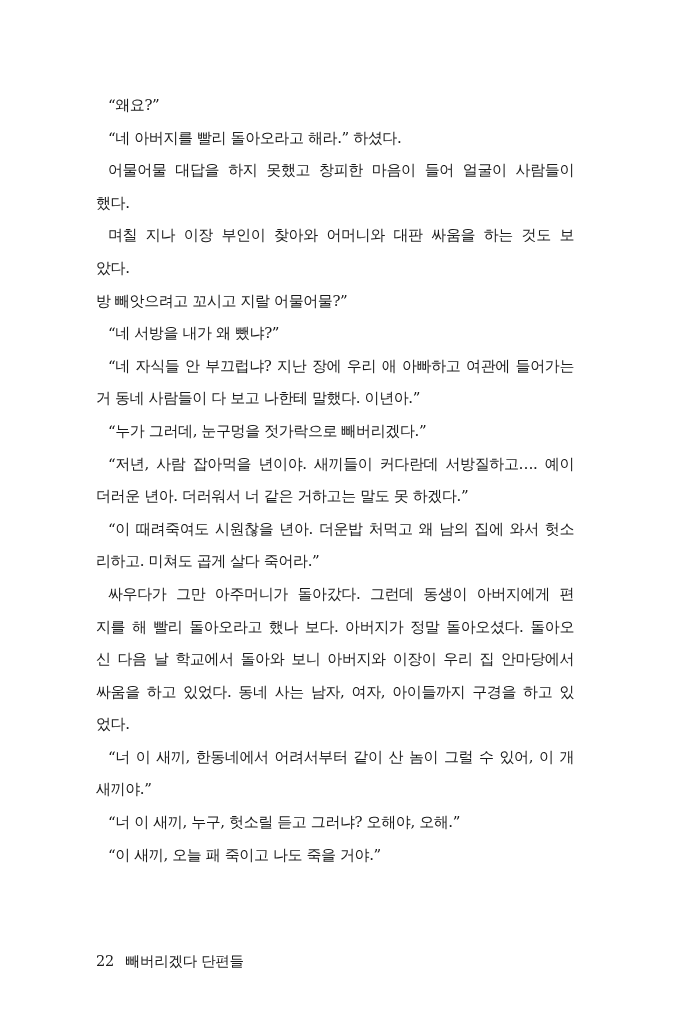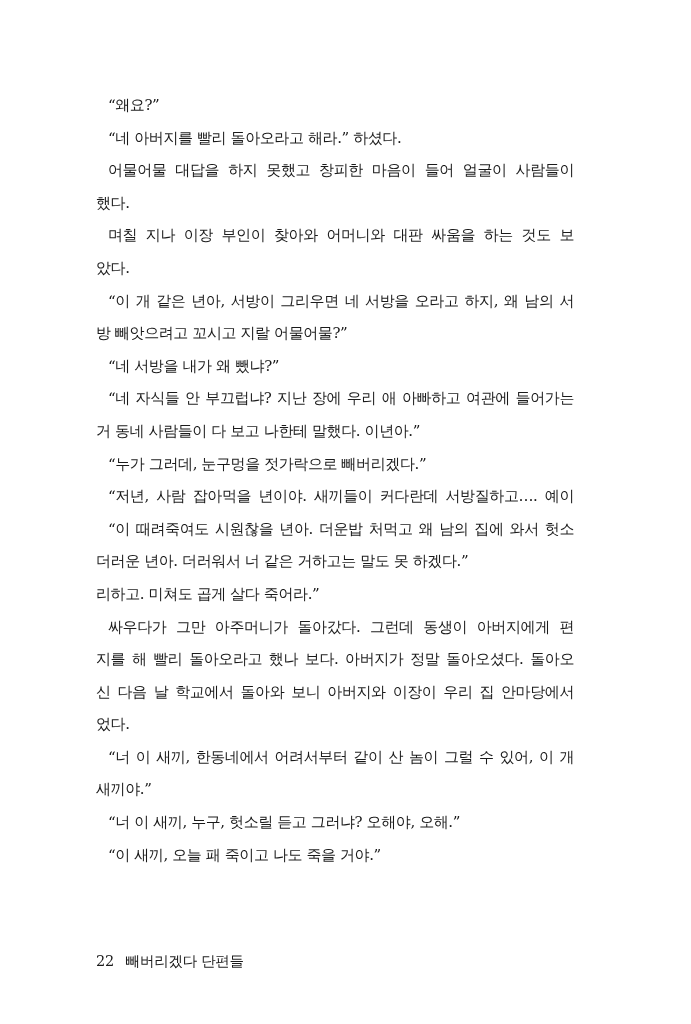--- a/index.html
+++ b/index.html
@@ -18,33 +18,33 @@
 <body>
 
 <div class="page">
   <div class="body-text">
     <div class="line indent">“왜요?”</div>
     <div class="line indent">“네 아버지를 빨리 돌아오라고 해라.” 하셨다.</div>
     <div class="line indent justify">어물어물 대답을 하지 못했고 창피한 마음이 들어 얼굴이 사람들이</div>
     <div class="line">했다.</div>
     <div class="line indent justify">며칠 지나 이장 부인이 찾아와 어머니와 대판 싸움을 하는 것도 보</div>
     <div class="line">았다.</div>
-    <div class="line indent justify">“이 개 같은 년아, 서방이 그리우면 네 서방을 오라고 하지, 왜 남의 서</div>
     <div class="line">방 빼앗으려고 꼬시고 지랄 어물어물?”</div>
     <div class="line indent">“네 서방을 내가 왜 뺐냐?”</div>
     <div class="line indent justify">“네 자식들 안 부끄럽냐? 지난 장에 우리 애 아빠하고 여관에 들어가는</div>
     <div class="line">거 동네 사람들이 다 보고 나한테 말했다. 이년아.”</div>
     <div class="line indent">“누가 그러데, 눈구멍을 젓가락으로 빼버리겠다.”</div>
     <div class="line indent justify">“저년, 사람 잡아먹을 년이야. 새끼들이 커다란데 서방질하고…. 예이</div>
+    <div class="line">더러운 년아. 더러워서 너 같은 거하고는 말도 못 하겠다.”</div>
     <div class="line indent justify">“이 때려죽여도 시원찮을 년아. 더운밥 처먹고 왜 남의 집에 와서 헛소</div>
-    <div class="line">더러운 년아. 더러워서 너 같은 거하고는 말도 못 하겠다.”</div>
     <div class="line">리하고. 미쳐도 곱게 살다 죽어라.”</div>
     <div class="line indent justify">싸우다가 그만 아주머니가 돌아갔다. 그런데 동생이 아버지에게 편</div>
     <div class="line justify">지를 해 빨리 돌아오라고 했나 보다. 아버지가 정말 돌아오셨다. 돌아오</div>
     <div class="line justify">신 다음 날 학교에서 돌아와 보니 아버지와 이장이 우리 집 안마당에서</div>
+    <div class="line justify">싸움을 하고 있었다. 동네 사는 남자, 여자, 아이들까지 구경을 하고 있</div>
     <div class="line">었다.</div>
     <div class="line indent justify">“너 이 새끼, 한동네에서 어려서부터 같이 산 놈이 그럴 수 있어, 이 개</div>
     <div class="line">새끼야.”</div>
     <div class="line indent">“너 이 새끼, 누구, 헛소릴 듣고 그러냐? 오해야, 오해.”</div>
     <div class="line indent">“이 새끼, 오늘 패 죽이고 나도 죽을 거야.”</div>
   </div>
 
   <div class="footer">
     <span class="page-num">22</span><span>빼버리겠다 단편들</span>
   </div>

